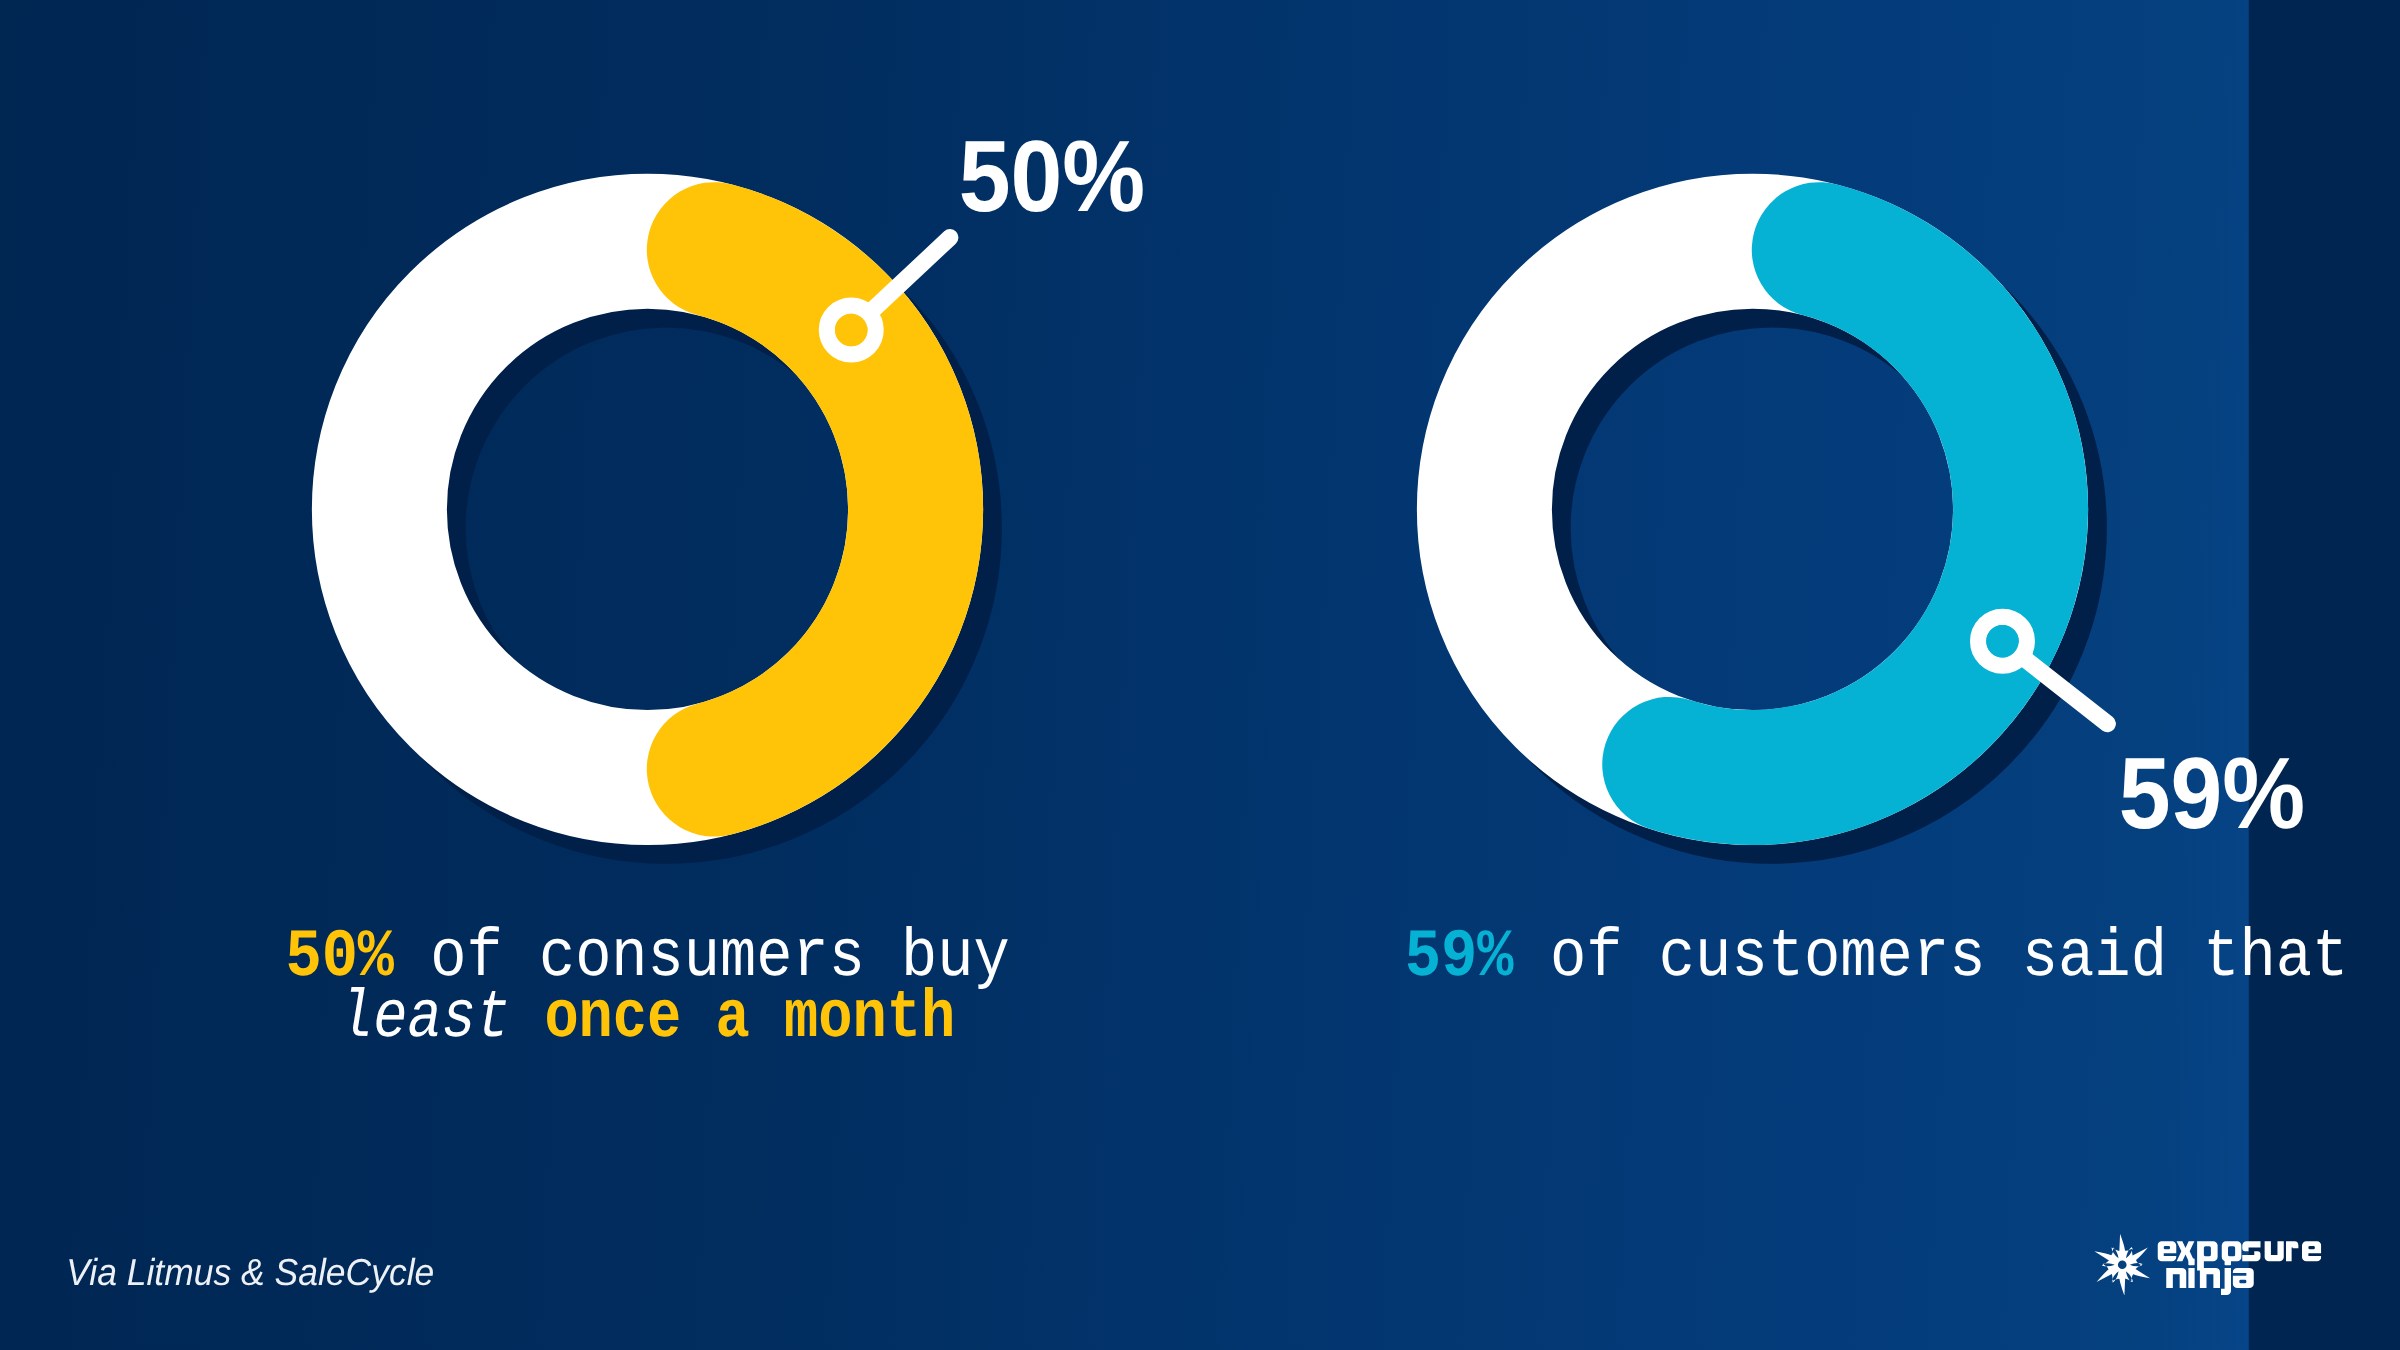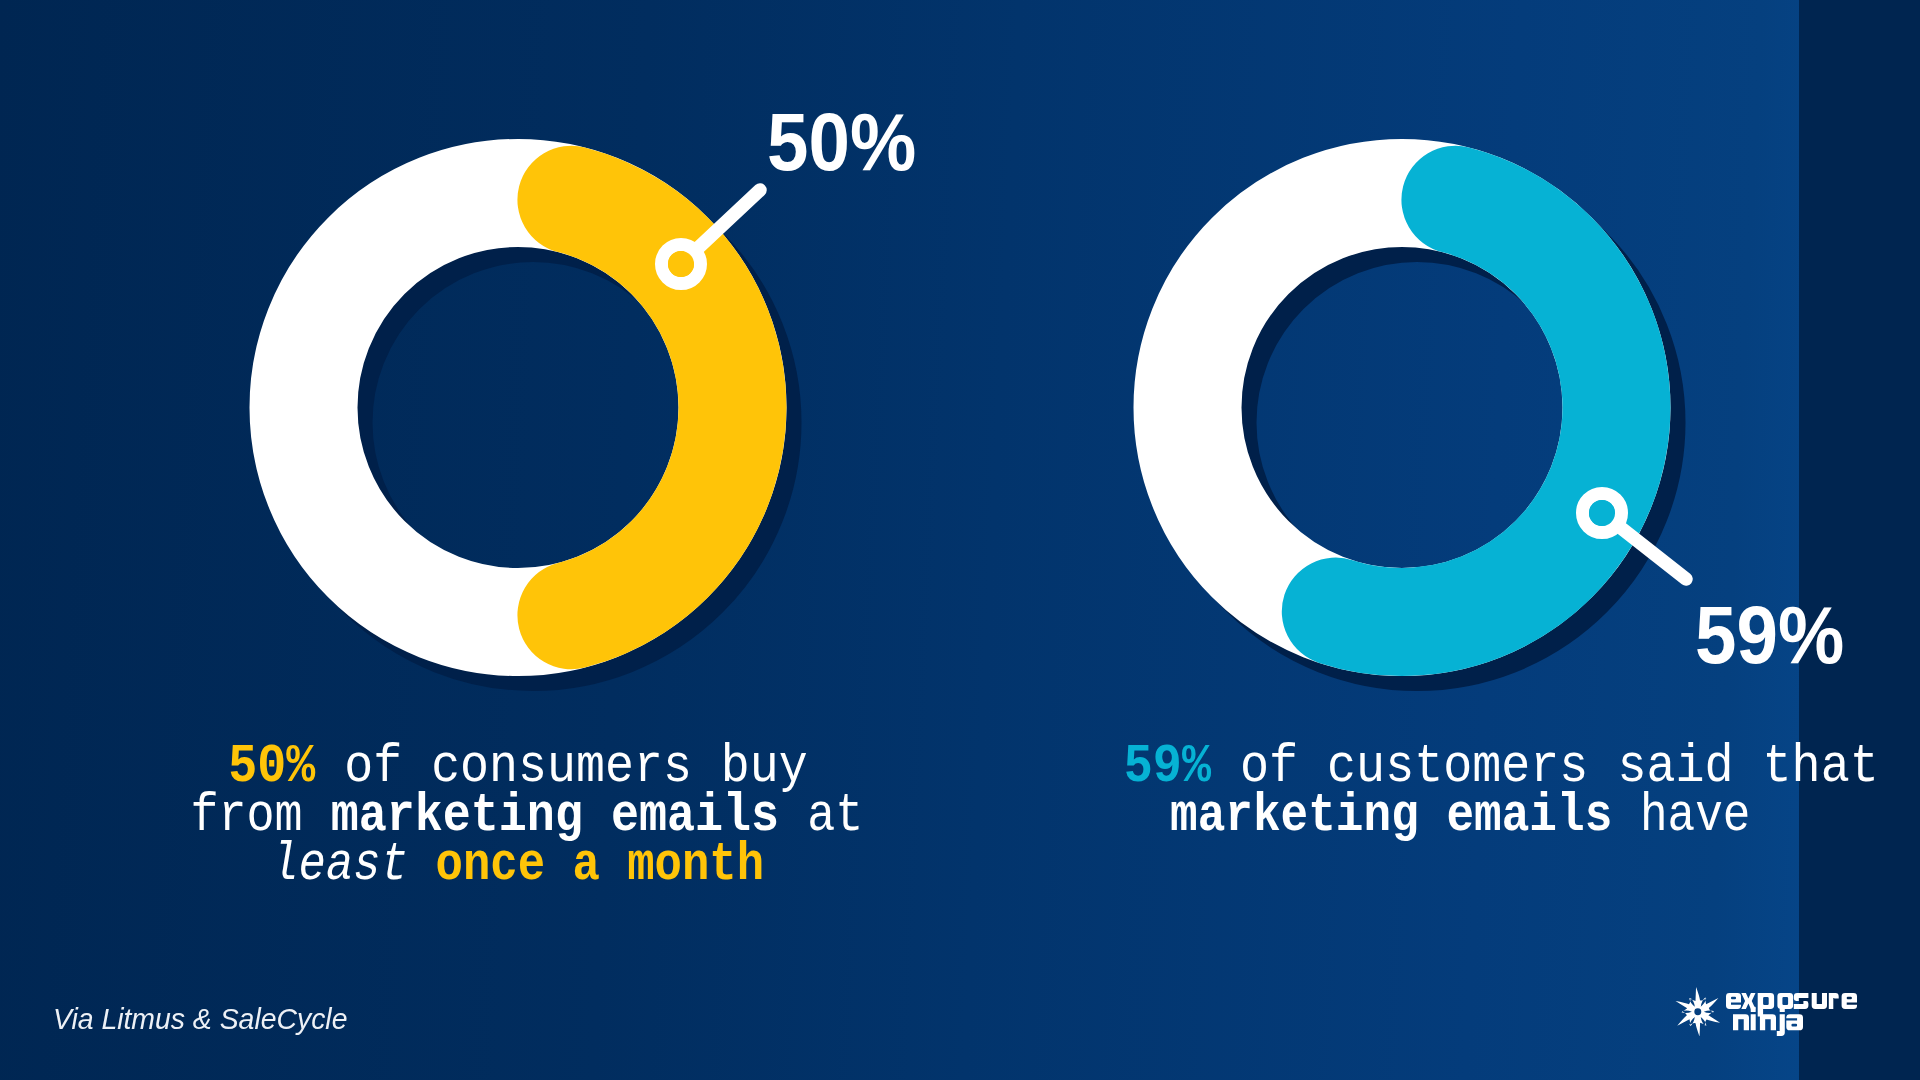--- a/index.html
+++ b/index.html
@@ -95,27 +95,25 @@
         <circle cx="1602" cy="513" r="13" fill="#06B2D4"></circle>
       </g>
     </g>
   </svg>
 
   <div class="pct" style="left:767px;top:102px;">50%</div>
   <div class="pct" style="left:1695px;top:595px;">59%</div>
 
   <div class="caption" style="left:138px;top:742px;">
     <span class="ln"><span class="sq" style="--sx:0.894"><b class="y">50%</b><span> of consumers buy</span></span></span>
-    <span class="ln"><span class="sq" style="--sx:0.865"><span>from </span><b>marketing emails</b><span> at</span></span></span>
     <span class="ln"><span class="sq" style="--sx:0.845"><i>least</i><b class="y"> once a month</b></span></span>
   </div>
 
   <div class="caption" style="left:1080px;top:742px;">
     <span class="ln"><span class="sq" style="--sx:0.896"><b class="c">59%</b><span> of customers said that</span></span></span>
-    <span class="ln"><span class="sq" style="--sx:0.853"><b>marketing emails</b><span> have</span></span></span>
   </div>
 
   <div class="credit" style="left:53px;top:1002px;">Via Litmus &amp; SaleCycle</div>
 
   <div class="logo-layer">
   <svg class="abs" style="left:1673.00px;top:986.50px;" width="49.60" height="49.60" viewBox="-100 -100 200 200" fill="#FFFFFF" fill-rule="evenodd">
         <path d="M -12.00 -20.78 Q -31.49 -36.23 -34.97 -55.97 Q -18.73 -46.36 -9.36 -44.02 L -6.98 -99.76 Q 6.59 -62.65 8.97 -46.14 Q 19.12 -42.94 33.91 -54.28 Q 29.52 -33.96 12.00 -20.78 L 12.00 -20.78 Q 15.63 -45.38 30.99 -58.27 Q 30.78 -39.40 33.44 -30.11 L 82.90 -55.92 Q 57.55 -25.62 44.44 -15.30 Q 46.74 -4.91 63.96 2.23 Q 44.17 8.59 24.00 -0.00 L 24.00 -0.00 Q 47.12 -9.16 65.96 -2.30 Q 49.51 6.96 42.80 13.91 L 89.88 43.84 Q 50.97 37.03 35.47 30.83 Q 27.63 38.02 30.05 56.51 Q 14.65 42.55 12.00 20.78 L 12.00 20.78 Q 31.49 36.23 34.97 55.97 Q 18.73 46.36 9.36 44.02 L 6.98 99.76 Q -6.59 62.65 -8.97 46.14 Q -19.12 42.94 -33.91 54.28 Q -29.52 33.96 -12.00 20.78 L -12.00 20.78 Q -15.63 45.38 -30.99 58.27 Q -30.78 39.40 -33.44 30.11 L -82.90 55.92 Q -57.55 25.62 -44.44 15.30 Q -46.74 4.91 -63.96 -2.23 Q -44.17 -8.59 -24.00 0.00 L -24.00 0.00 Q -47.12 9.16 -65.96 2.30 Q -49.51 -6.96 -42.80 -13.91 L -89.88 -43.84 Q -50.97 -37.03 -35.47 -30.83 Q -27.63 -38.02 -30.05 -56.51 Q -14.65 -42.55 -12.00 -20.78 Z M0 -14A14 14 0 1 0 0 14A14 14 0 1 0 0 -14Z"></path>
       </svg>
   <svg class="abs" style="left:1726px;top:985px;" width="131" height="52" viewBox="0 -80 1310 520" fill="#FFFFFF" fill-rule="evenodd">
         <text x="0" y="-200" font-size="1" fill="none">exposure</text>

